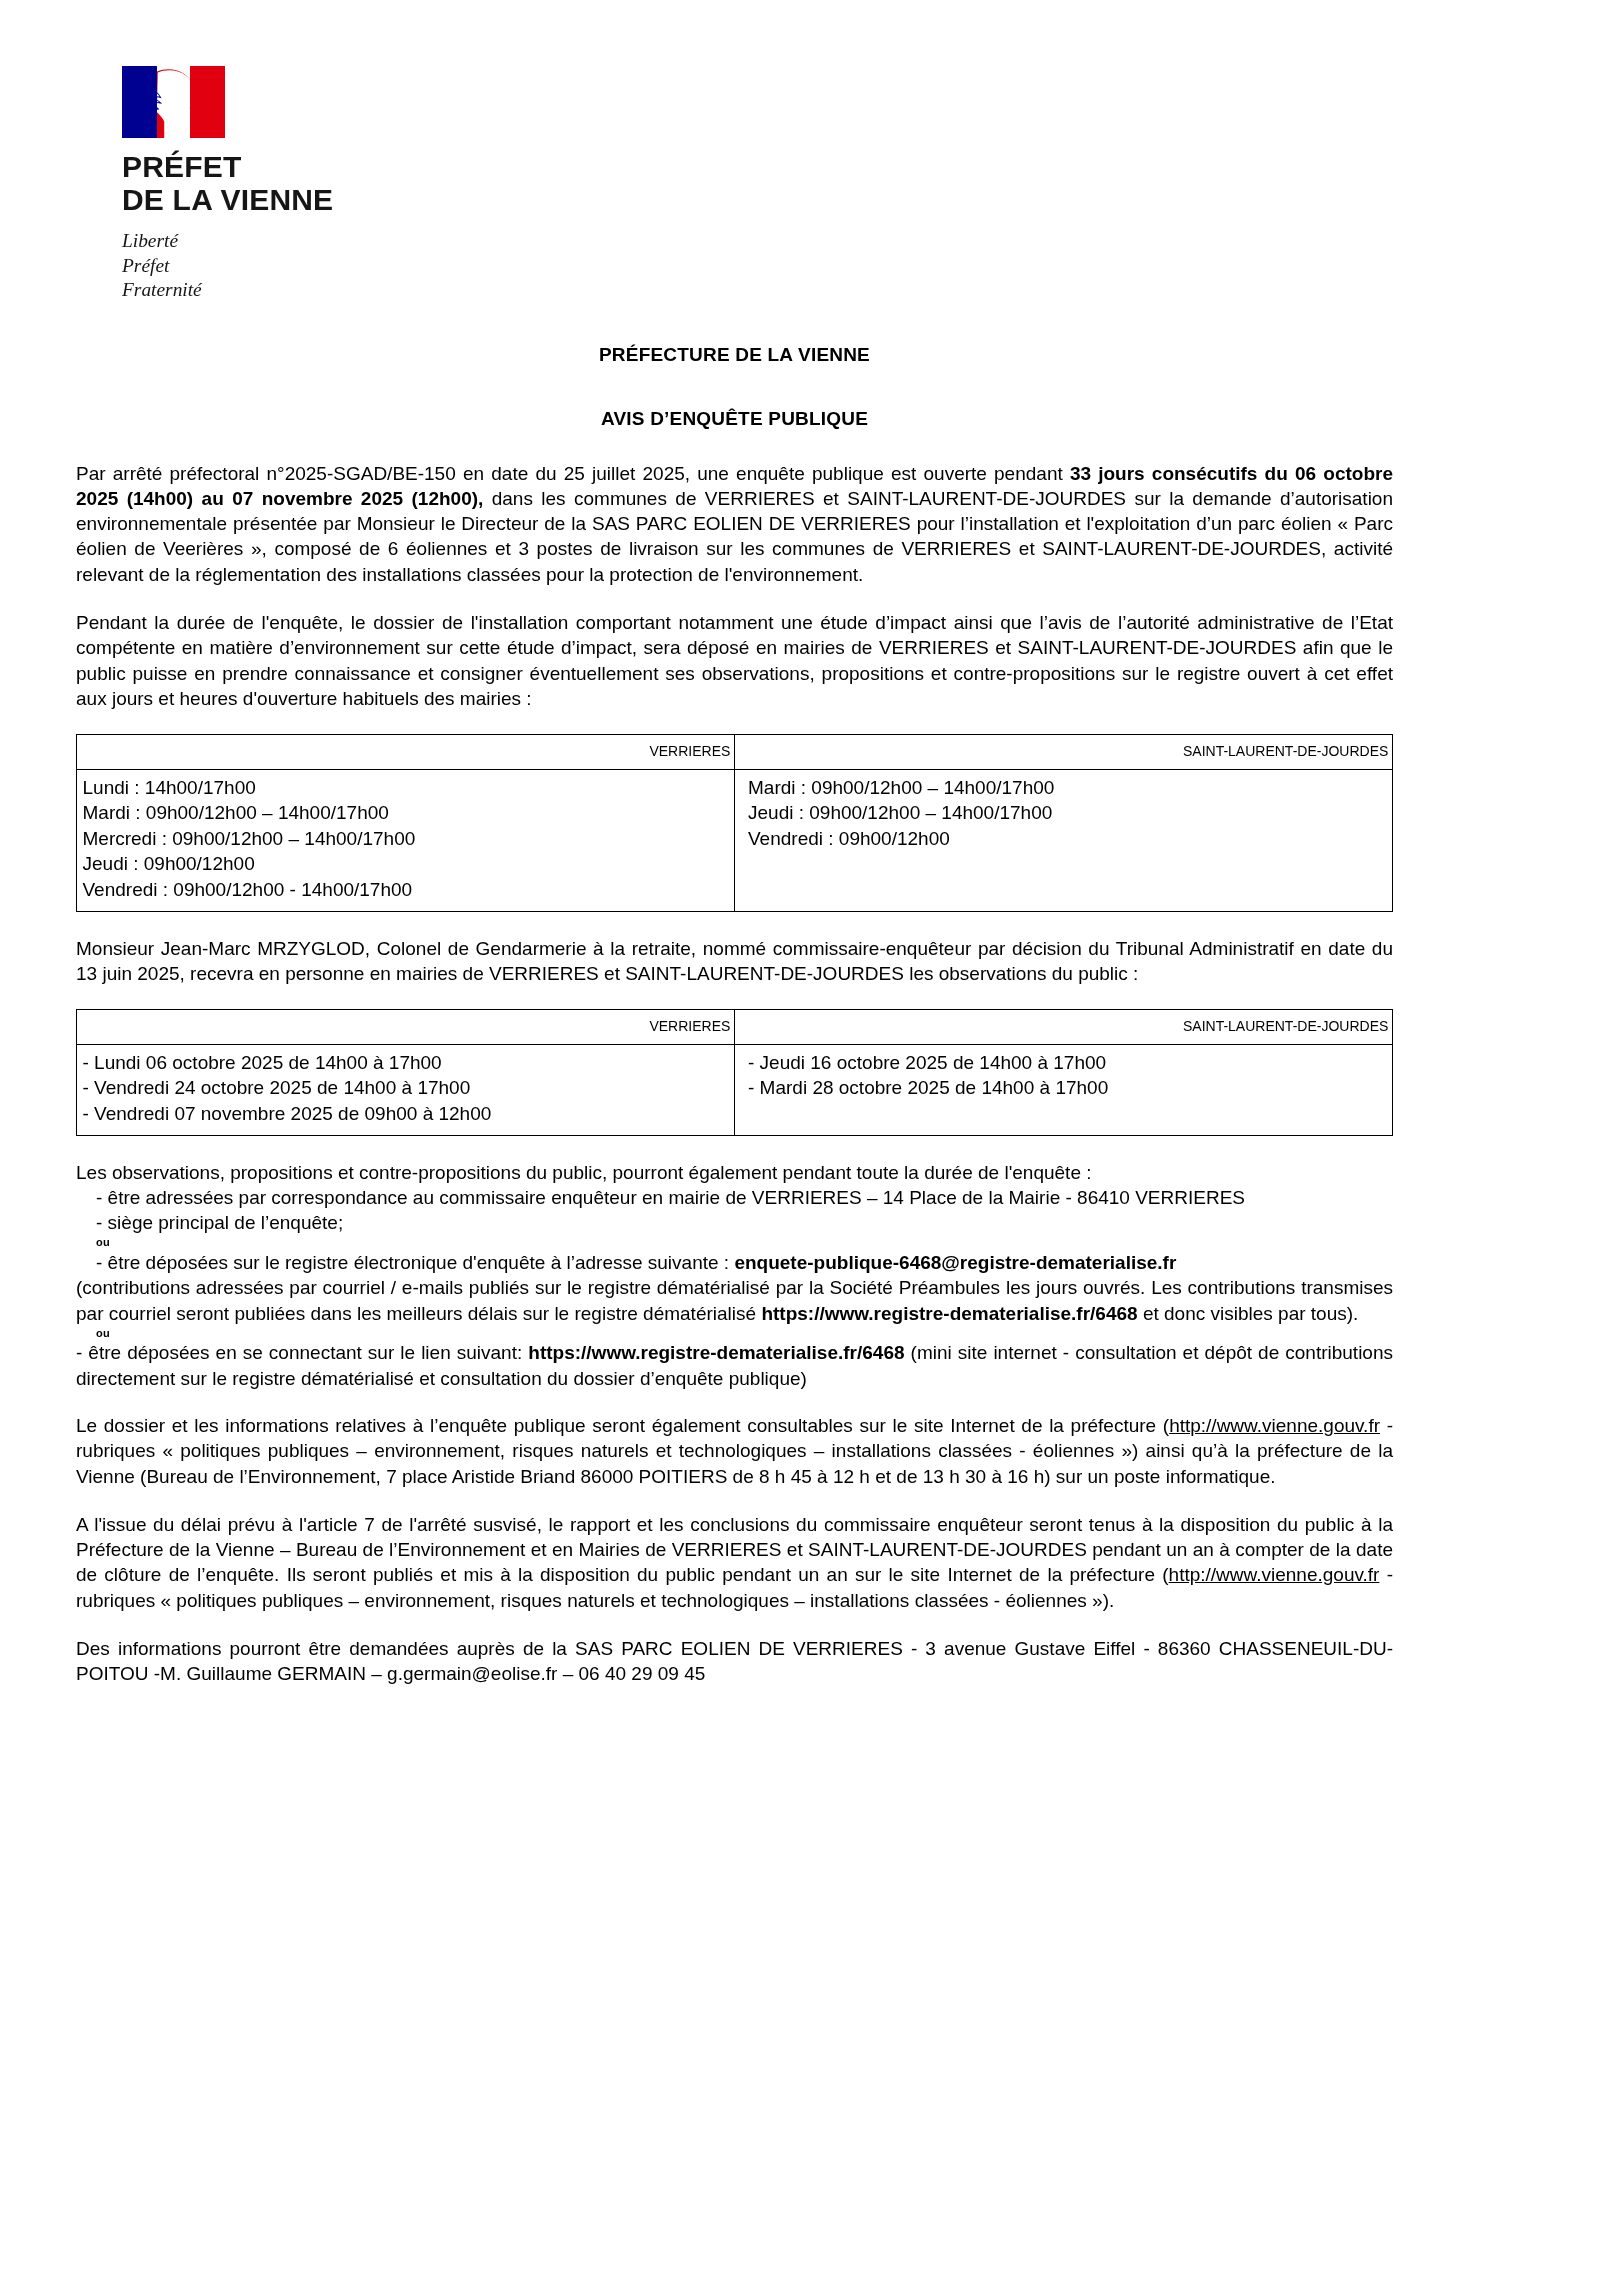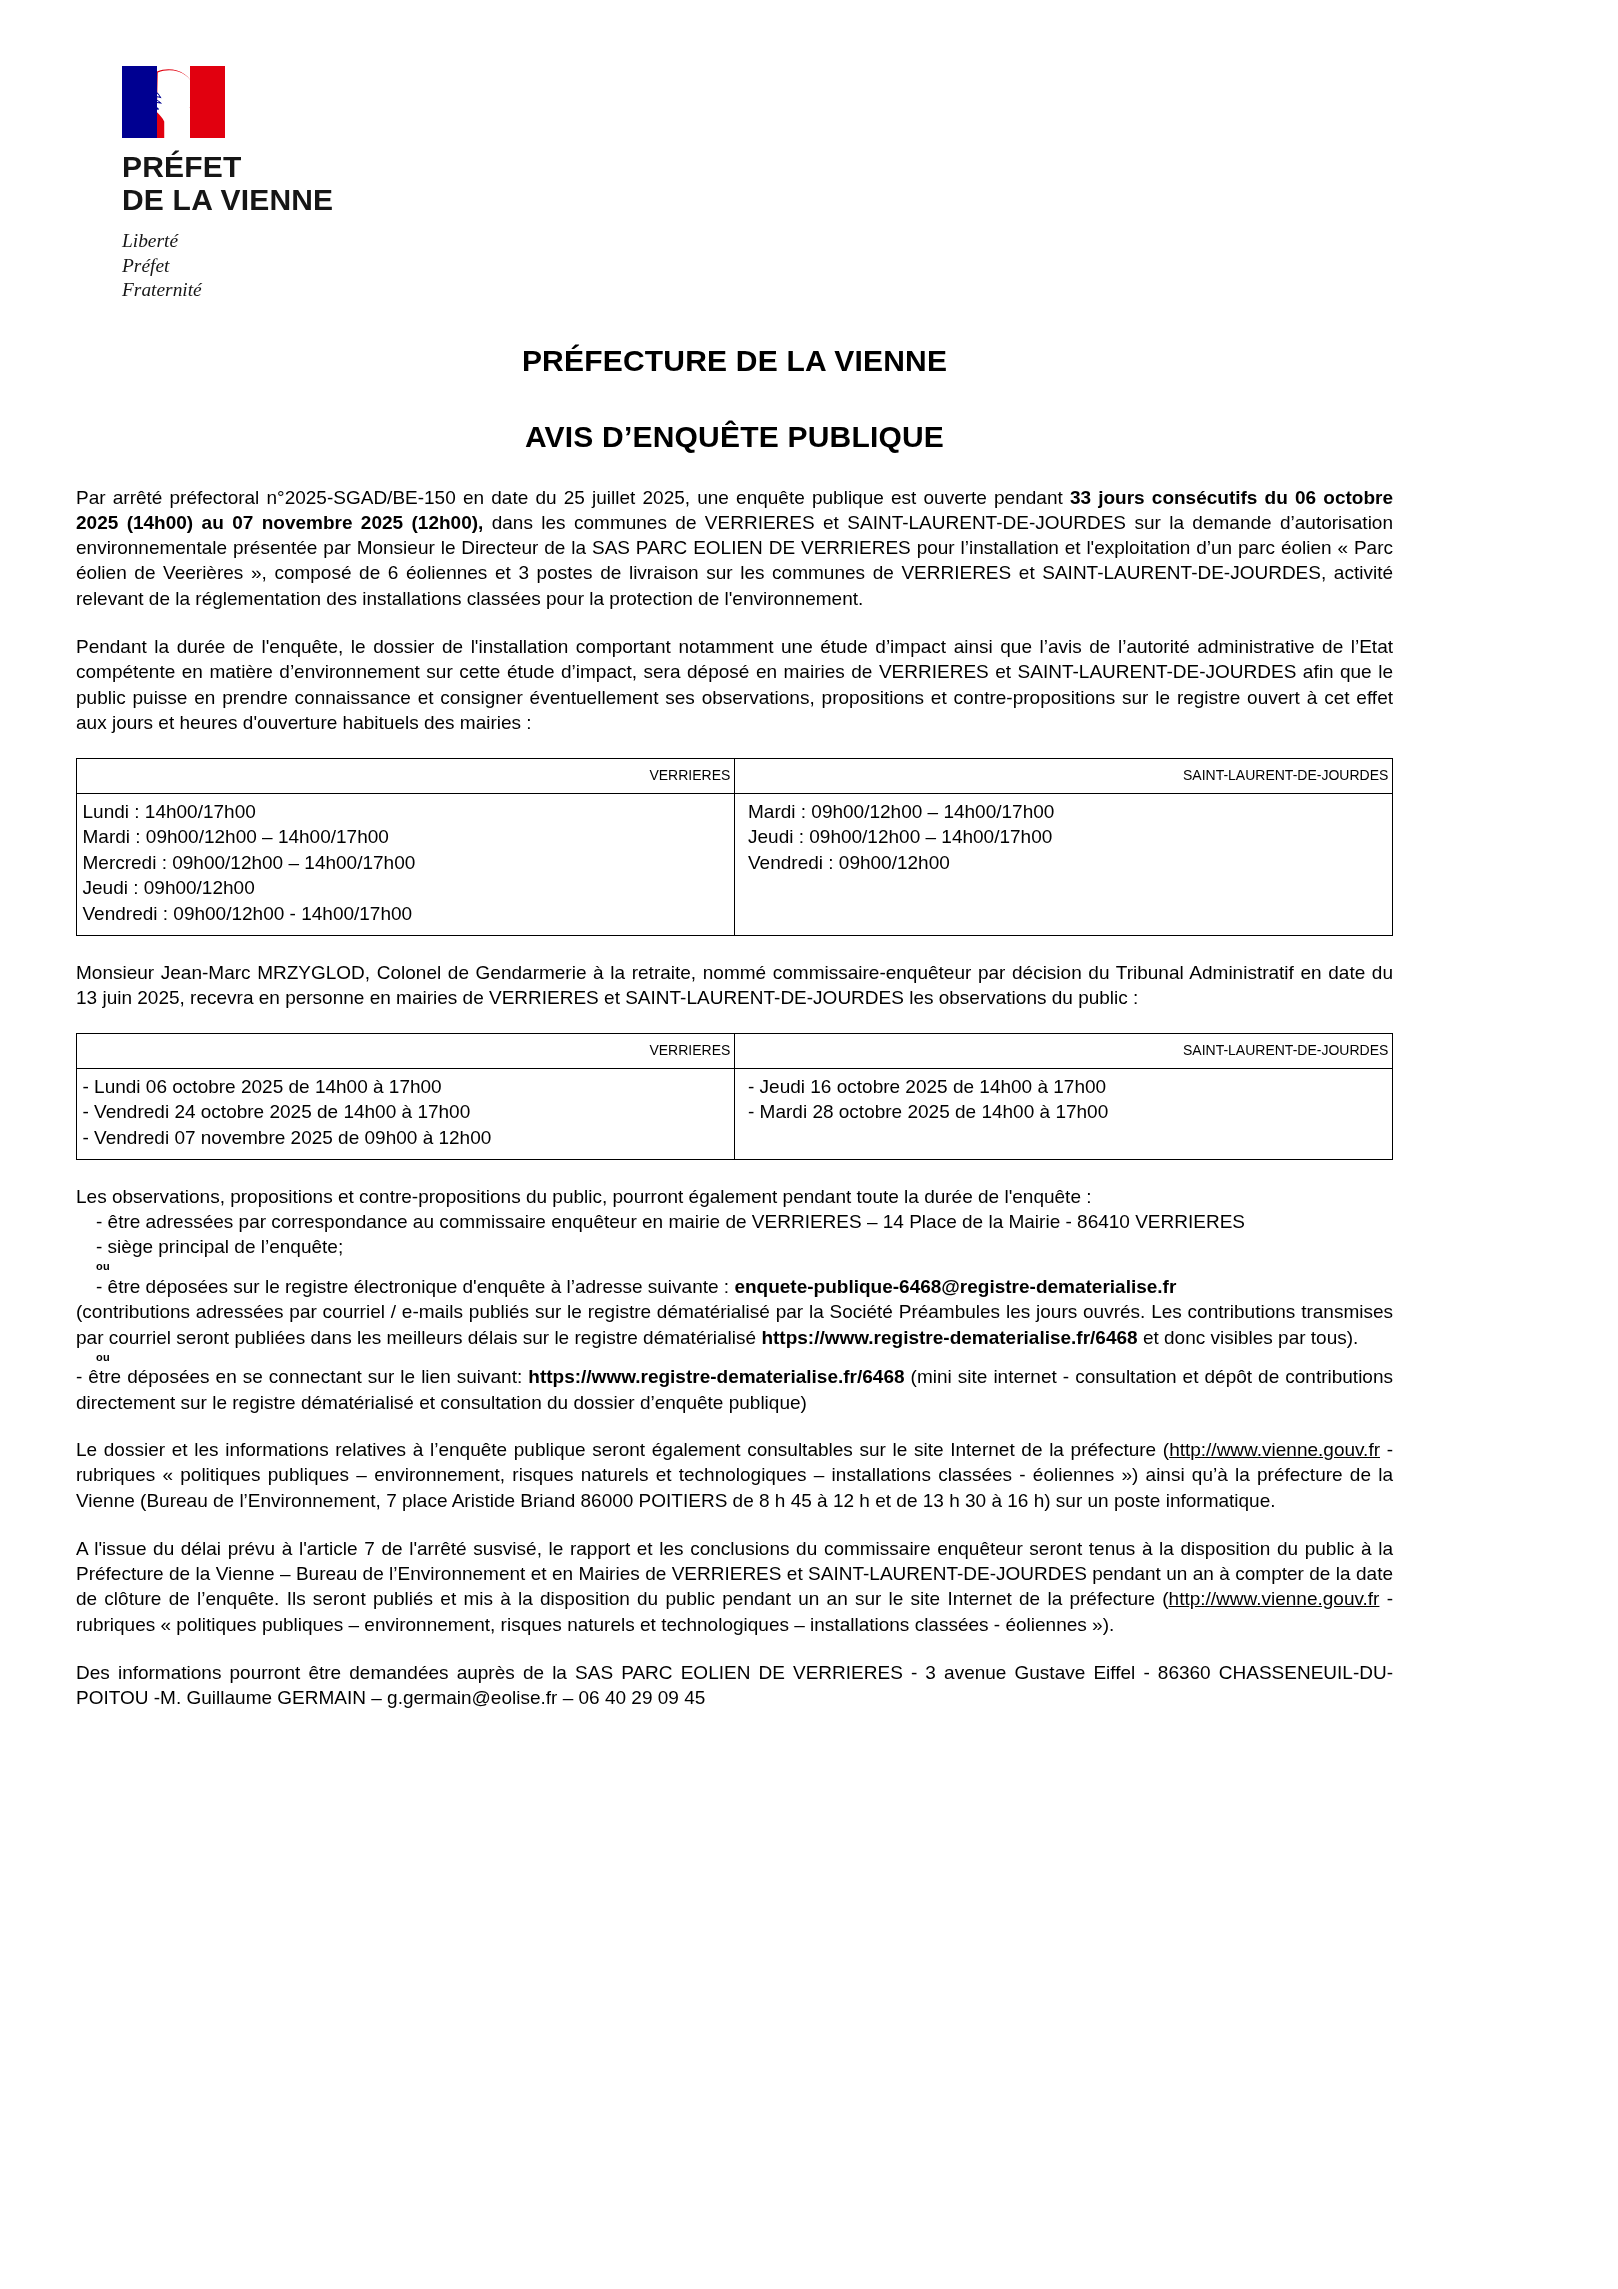--- a/index.html
+++ b/index.html
@@ -75,21 +75,21 @@
     margin: 13px 0 0 33px;
   }
 
   
   .doc-headings {
     margin-top: 41px;
     text-align: center;
   }
   .heading {
     font-weight: 700;
-    font-size: 30px;
+    font-size: 19px;
     letter-spacing: 0.2px;
     margin: 0;
   }
   .heading.h-1 { margin-bottom: 42px; }
   .heading.h-2 { margin-bottom: 42px; }
   .heading.h-3 { margin-bottom: 31px; }
 
   
   p.body {
     font-size: 19px;

